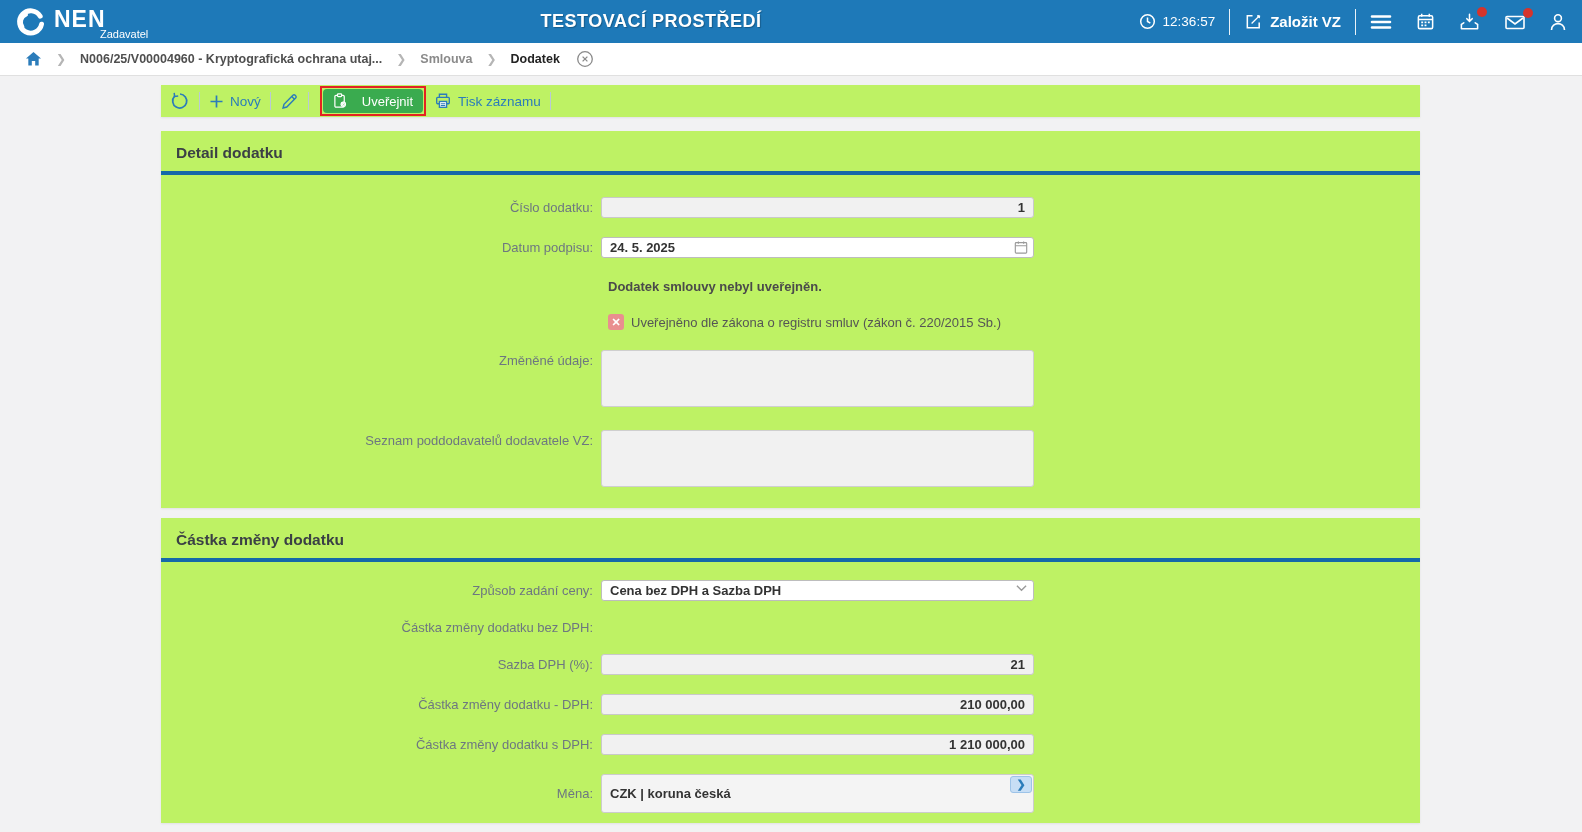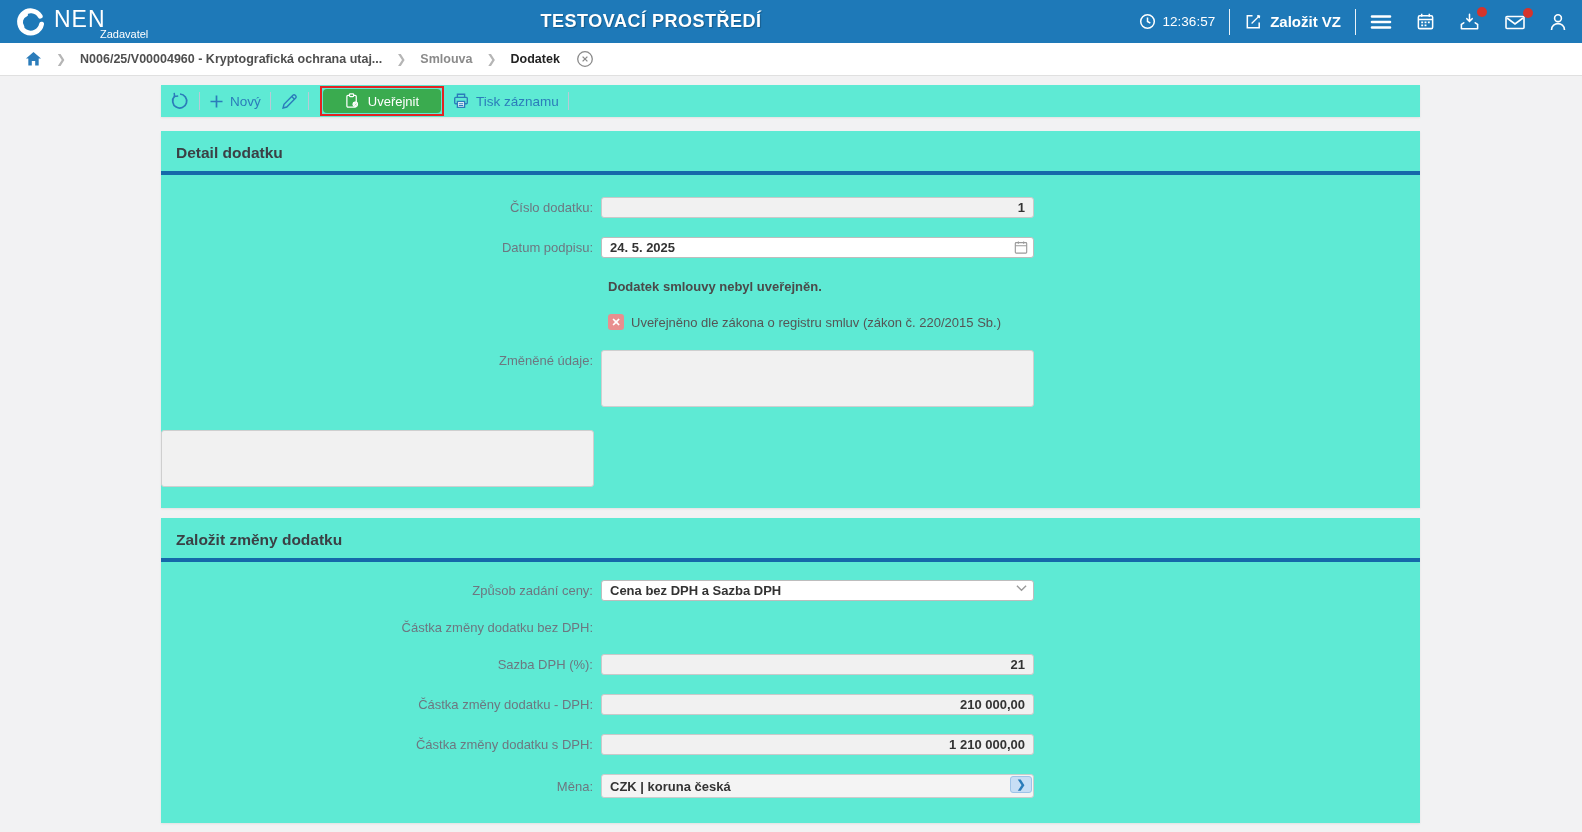--- a/index.html
+++ b/index.html
@@ -4,21 +4,21 @@
 <style>
   * { margin:0; padding:0; box-sizing:border-box; }
   html,body { width:1582px; height:832px; overflow:hidden; }
   body { font-family:"Liberation Sans", sans-serif; background:#f2f2f3; position:relative; }
 
   
   .hdr { position:absolute; top:0; left:0; width:1582px; height:43px; background:#1e79b8; display:flex; align-items:center; color:#fff; z-index:5; }
   .logo-wrap { display:flex; align-items:center; margin-left:14px; }
   .logo-swirl { width:32px; height:32px; }
   .brand-block { margin-left:8px; line-height:1; position:relative; top:2px; }
-  .brand { font-size:23px; font-weight:normal; letter-spacing:1px; }
+  .brand { font-size:23px; font-weight:bold; letter-spacing:1px; }
   .brand-sub { font-size:11px; margin-left:46px; margin-top:-2px; display:block; }
   .env-title { position:absolute; left:651px; transform:translateX(-50%); top:11px; font-size:18px; font-weight:bold; letter-spacing:.5px; text-shadow:1px 1px 1px rgba(0,0,0,.25); white-space:nowrap; }
   .hdr-right { position:absolute; right:14px; top:0; height:43px; display:flex; align-items:center; gap:14px; }
   .hdr-item { display:flex; align-items:center; gap:7px; cursor:pointer; }
   .hdr-time { font-size:13.5px; }
   .hdr-divider { width:1px; height:26px; background:rgba(255,255,255,.9); }
   .create-vz { font-size:15px; font-weight:bold; }
   .icon-badge { position:relative; display:flex; }
   .dot { position:absolute; top:-5px; right:-7px; width:10px; height:10px; border-radius:50%; background:#d5342c; }
   .hdr svg { display:block; }
@@ -26,47 +26,47 @@
   
   .crumbbar { position:absolute; top:43px; left:0; width:1582px; height:33px; background:#fff; border-bottom:1px solid #e0e0e0; display:flex; align-items:center; padding-left:25px; gap:14px; }
   .crumb-sep { color:#b5b5b5; font-size:12px; }
   .crumb { font-size:12.5px; font-weight:bold; white-space:nowrap; cursor:pointer; }
   .crumb-1 { color:#4f4f4f; }
   .crumb-2 { color:#8a8a8a; }
   .crumb-3 { color:#232323; cursor:default; }
   .crumb-close { margin-left:2px; cursor:pointer; display:flex; }
 
   
-  .panel { position:absolute; left:161px; width:1259px; background:#5eead4; box-shadow:0 1px 2px rgba(0,0,0,.07); }
+  .panel { position:absolute; left:161px; width:1259px; background:#bef264; box-shadow:0 1px 2px rgba(0,0,0,.07); }
   .toolbar { top:85px; height:32px; display:flex; align-items:center; padding-left:9px; }
   .tb-btn { display:flex; align-items:center; gap:6px; color:#2b7cba; font-size:13.5px; cursor:pointer; background:none; border:none; font-family:inherit; }
   .tb-sep { width:1px; height:18px; background:#b9c9d6; margin:0 9px; }
   .hl-red { border:2px solid #e32222; padding:1px; margin:0 2px; }
-  .btn-publish { display:flex; align-items:center; gap:8px; background:#3aab4f; color:#fff; border:none; border-radius:4px; height:24px; padding:0 22px; font-size:13px; font-family:inherit; cursor:pointer; }
+  .btn-publish { display:flex; align-items:center; gap:14px; background:#3aab4f; color:#fff; border:none; border-radius:4px; height:24px; padding:0 10px; font-size:13px; font-family:inherit; cursor:pointer; }
 
   .sec-title { font-size:15.5px; font-weight:bold; color:#3b4045; padding:13px 0 0 15px; }
   .sec-rule { height:4px; background:#1568a9; margin-top:9px; }
 
   .form { padding-top:22px; }
   .frow { display:flex; align-items:center; margin-bottom:19px; }
   .frow.top { align-items:flex-start; }
   .flabel { width:440px; text-align:right; padding-right:8px; font-size:13px; color:#6d7780; flex:none; }
   .frow.top .flabel { padding-top:3px; }
   .fctrl { width:433px; position:relative; flex:none; }
   .inp { width:433px; height:21px; border:1px solid #c9c9c9; border-radius:3px; font-family:inherit; font-size:13px; font-weight:bold; color:#333; padding:0 8px; outline:none; }
   .inp.ro { background:#f1f1f1; text-align:right; }
   .inp.date { background:#fff; border-color:#bdbdbd; padding-right:26px; }
   .ctl-icon { position:absolute; right:6px; top:3px; color:#9a9a9a; pointer-events:none; display:flex; }
   .tarea { width:433px; height:57px; background:#f1f1f1; border:1px solid #cfcfcf; border-radius:3px; resize:none; font-family:inherit; font-size:13px; padding:4px 6px; outline:none; }
   .note-line { margin:21px 0 0 447px; font-size:13px; font-weight:bold; color:#4a4a4a; }
   .chk-line { margin:20px 0 20px 447px; display:flex; align-items:center; gap:7px; }
   .chk-red { width:16px; height:16px; border-radius:3px; background:#e98f8f; color:#fff; font-size:11px; font-weight:bold; display:flex; align-items:center; justify-content:center; cursor:pointer; line-height:1; }
   .chk-label { font-size:13px; color:#555; }
   .selectbox { width:433px; height:21px; border:1px solid #bdbdbd; border-radius:3px; background:#fff; display:flex; align-items:center; font-size:13px; font-weight:bold; color:#333; padding:0 22px 0 8px; cursor:pointer; position:relative; }
-  .mena-box { width:433px; height:24px; border:1px solid #ccc; border-radius:3px; background:#f4f4f4; display:flex; align-items:center; font-size:13px; font-weight:bold; color:#333; padding:0 26px 0 8px; position:relative; }
+  .mena-box { width:433px; height:39px; border:1px solid #ccc; border-radius:3px; background:#f4f4f4; display:flex; align-items:center; font-size:13px; font-weight:bold; color:#333; padding:0 26px 0 8px; position:relative; }
   .mena-btn { position:absolute; right:1px; top:1px; width:22px; height:17px; background:#c7def5; border:1px solid #9dc3e8; border-radius:3px; color:#2b7cba; font-size:11px; font-weight:bold; display:flex; align-items:center; justify-content:center; cursor:pointer; }
 
   .detail-panel { top:131px; height:377px; }
   .amount-panel { top:518px; height:305px; }
 </style>
 </head>
 <body>
 
 <div class="hdr">
   <div class="logo-wrap">
@@ -252,29 +252,30 @@
       <span class="chk-red">✕</span>
       <span class="chk-label">Uveřejněno dle zákona o registru smluv (zákon č. 220/2015 Sb.)</span>
     </div>
     <div class="frow top">
       <span class="flabel">Změněné údaje:</span>
       <span class="fctrl">
         <textarea class="tarea" readonly="" style=""></textarea>
       </span>
     </div>
     <div class="frow top">
+      <span class="flabel">Seznam poddodavatelů dodavatele VZ:</span>
       <span class="fctrl">
         <textarea class="tarea" readonly="" style=""></textarea>
       </span>
     </div>
   </div>
 </div>
 
 <div class="panel amount-panel">
-  <div class="sec-title">Založit změny dodatku</div>
+  <div class="sec-title">Částka změny dodatku</div>
   <div class="sec-rule"></div>
   <div class="form" style="padding-top:18px;">
     <div class="frow">
       <span class="flabel">Způsob zadání ceny:</span>
       <span class="fctrl">
         <span class="selectbox">
           <span>Cena bez DPH a Sazba DPH</span>
           <span class="ctl-icon">
             <svg width="11" height="8" viewBox="0 0 12 8" fill="none" stroke="#9a9a9a" stroke-width="1.5">
                 <path d="M1 1.5 L6 6.5 L11 1.5"></path>

